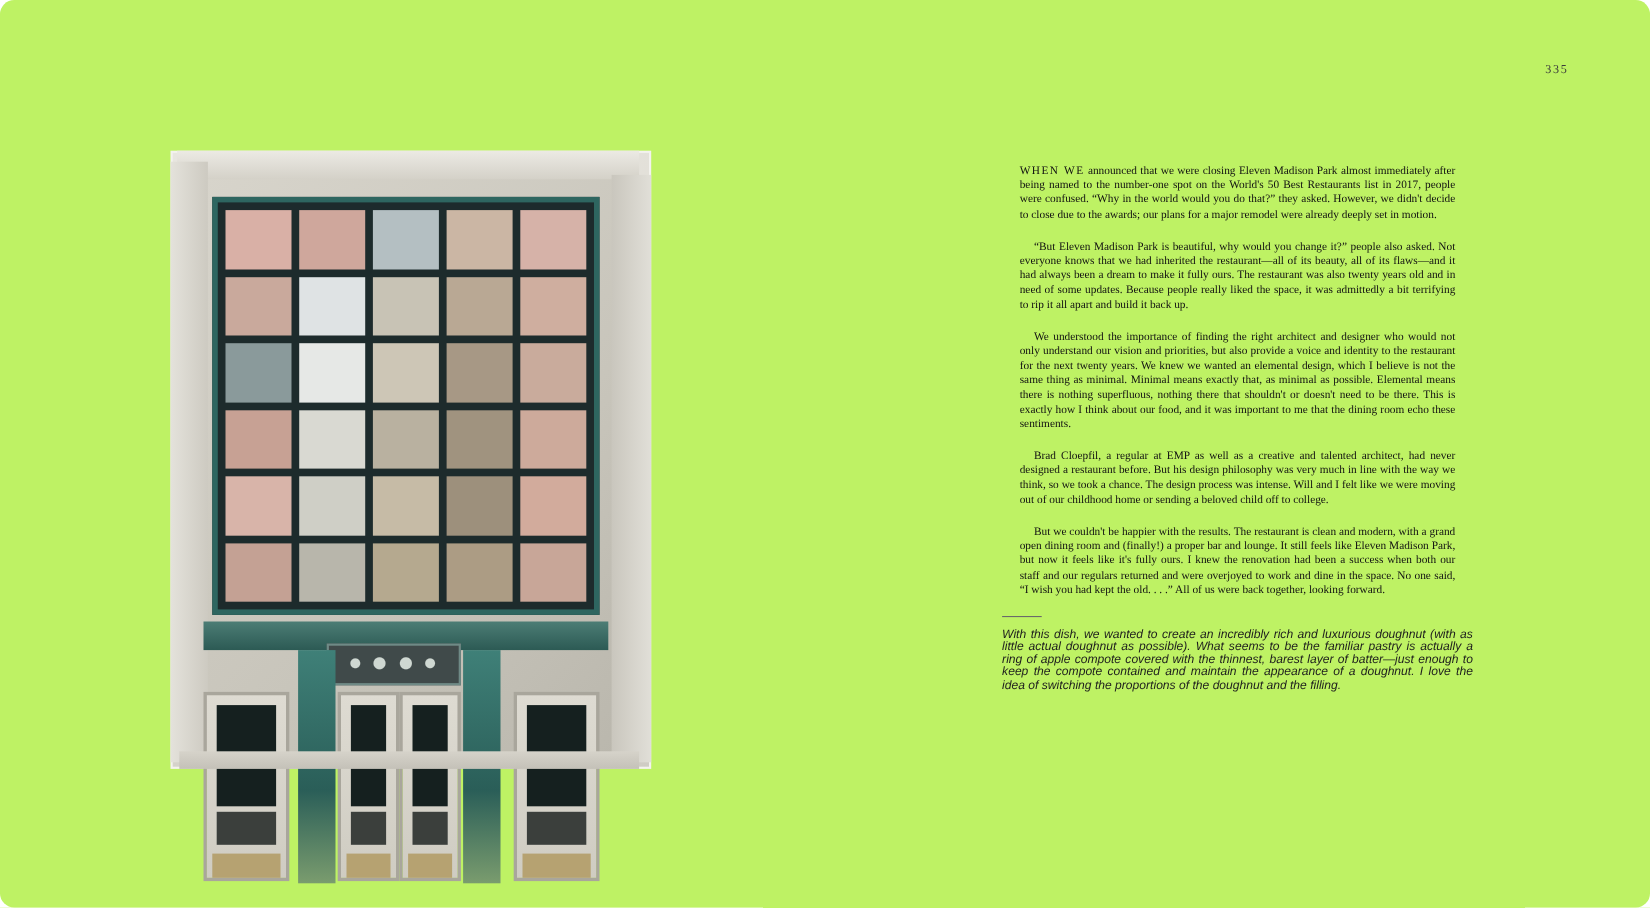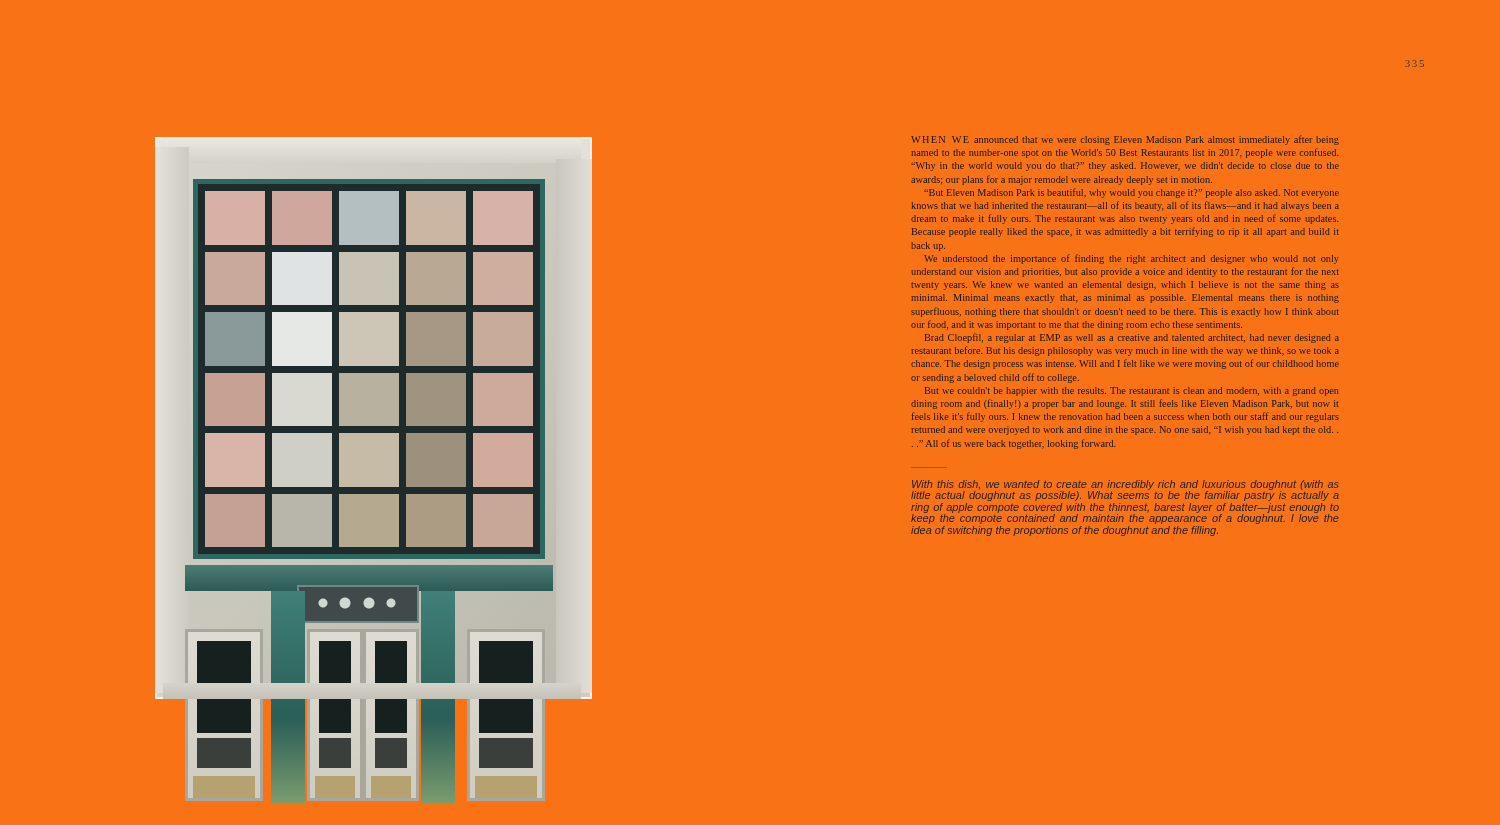--- a/index.html
+++ b/index.html
@@ -12,21 +12,22 @@
     height: 825px;
     position: relative;
     overflow: hidden;
     font-family: "Liberation Serif", serif;
     color: #1a1a1a;
   }
 
   .page {
     position: absolute;
     inset: 0;
-    background: #f97316;
+    background: #bef264;
+    border-radius: 13px;
   }
 
   
   .folio {
     position: absolute;
     top: 57px;
     right: 74px;
     font-family: "Liberation Serif", serif;
     font-size: 11px;
     letter-spacing: 1.6px;
@@ -194,21 +195,21 @@
     left: 911px;
     top: 133px;
     width: 428px;
   }
   .body-p {
     font-family: "Liberation Serif", serif;
     font-size: 10.3px;
     line-height: 13.2px;
     color: #111111;
     text-align: justify;
-    margin: 0;
+    margin: 16px;
     text-indent: 13px;
     hyphens: auto;
   }
   .body-p.first { text-indent: 0; }
   .lead-in {
     letter-spacing: 1.3px;
     font-size: 10.3px;
   }
 
   .rule {

